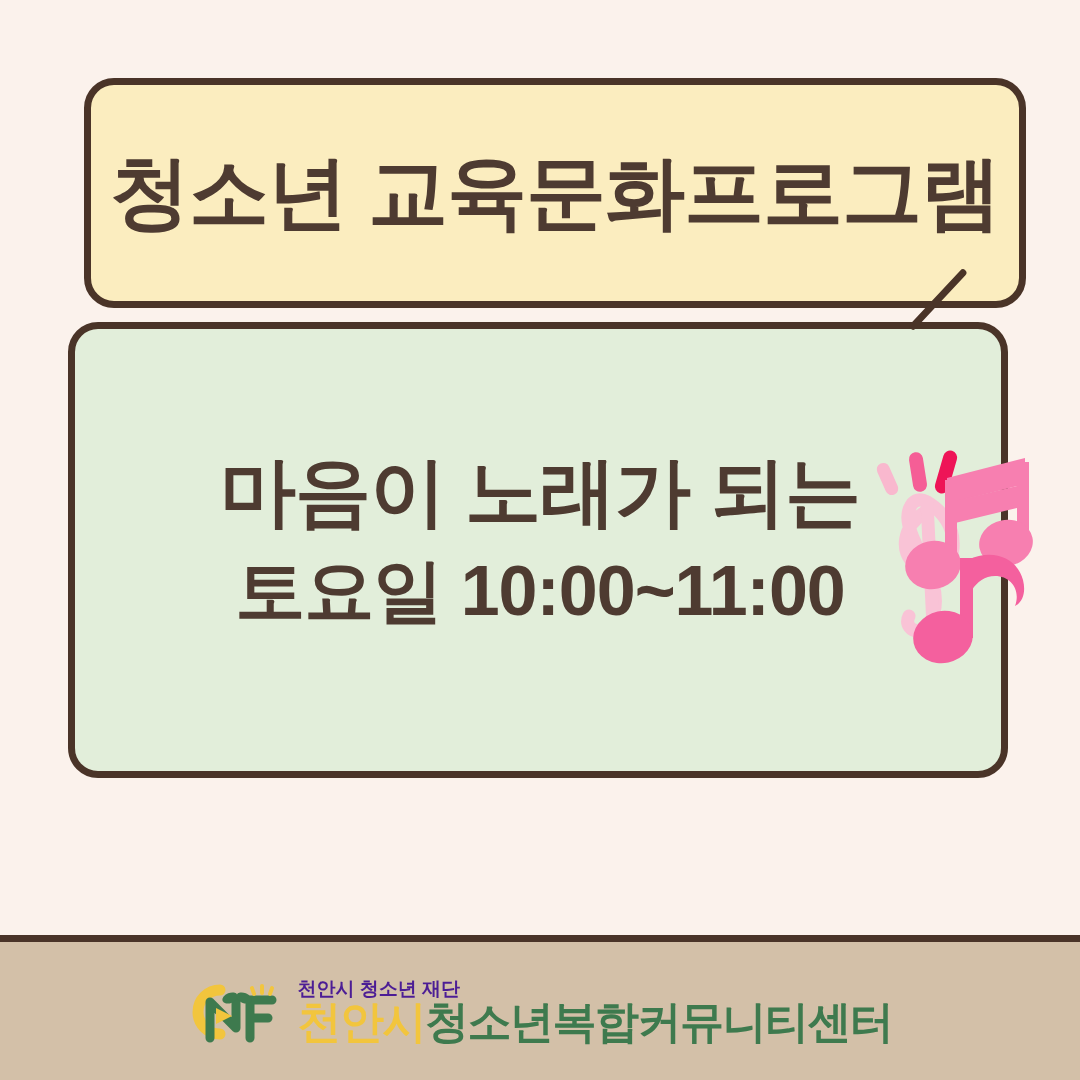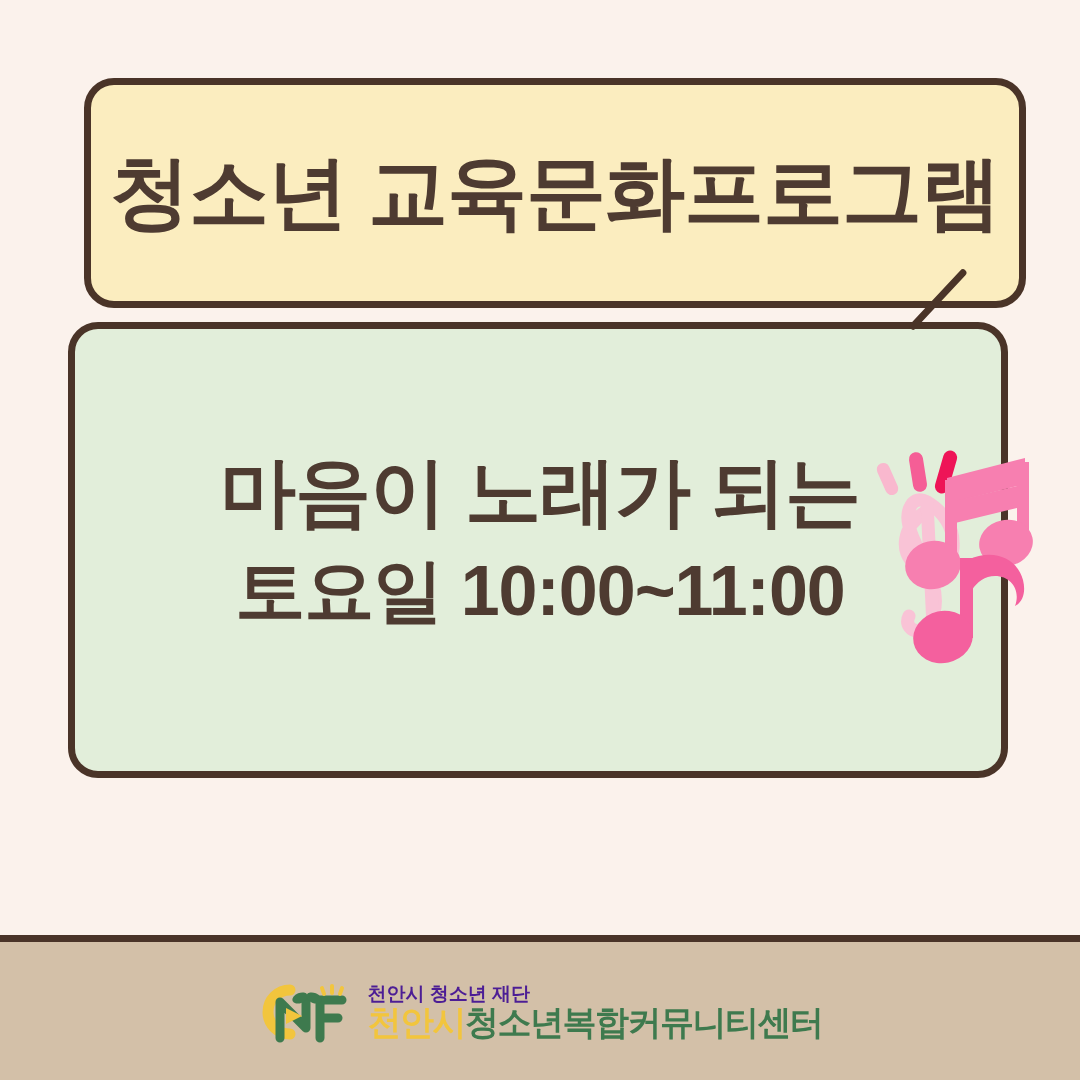--- a/index.html
+++ b/index.html
@@ -162,21 +162,21 @@
   }
   #footer-foundation {
     font-size: 19px;
     font-weight: 700;
     letter-spacing: 0px;
     line-height: 1;
     white-space: nowrap;
     color: #4c1d95;
   }
   #footer-center-name {
-    font-size: 34px;
+    font-size: 44px;
     font-weight: 700;
     letter-spacing: -1.5px;
     line-height: 1;
     white-space: nowrap;
     color: #3E7A4E;
   }
   .fc-yellow { color: #F2C53D; }
   .fc-green  { color: #3E7A4E; }
 </style>
 </head>

